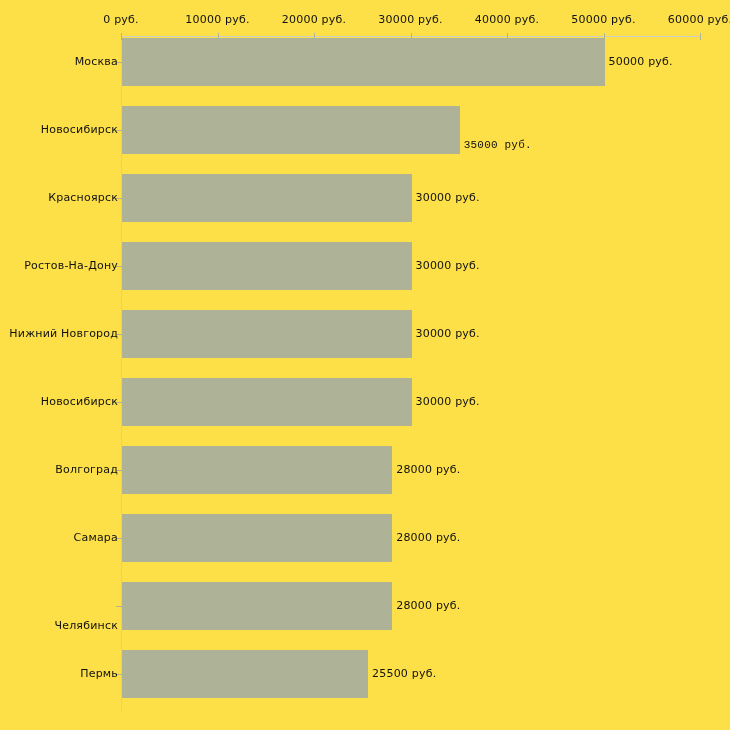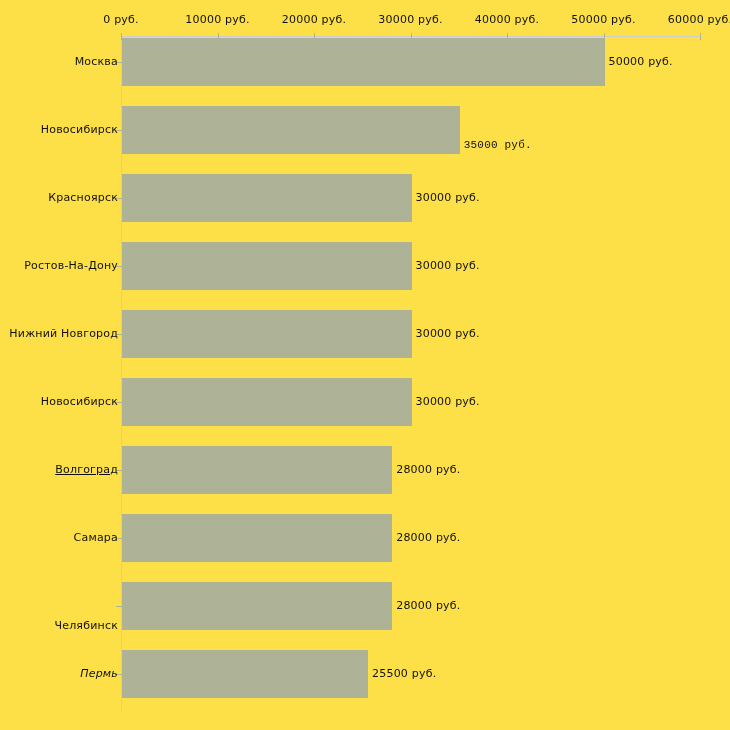--- a/index.html
+++ b/index.html
@@ -135,30 +135,30 @@
       <div class="val-label" style="left: 415.5px; top: 259px;">30000 руб.</div>
       <div class="y-tick" style="top: 334px;"></div>
       <div class="cat-label" style="top: 327px;">Нижний Новгород</div>
       <div class="bar" title="Нижний Новгород: 30000 руб." style="top: 310px; width: 289.5px; background: rgb(174, 179, 151);"></div>
       <div class="val-label" style="left: 415.5px; top: 327px;">30000 руб.</div>
       <div class="y-tick" style="top: 402px;"></div>
       <div class="cat-label" style="top: 395px;">Новосибирск</div>
       <div class="bar" title="Новосибирск: 30000 руб." style="top: 378px; width: 289.5px; background: rgb(174, 179, 151);"></div>
       <div class="val-label" style="left: 415.5px; top: 395px;">30000 руб.</div>
       <div class="y-tick" style="top: 470px;"></div>
-      <div class="cat-label" style="top: 463px; text-decoration: underline;">Волгоград</div>
+      <div class="cat-label" style="top: 463px;">Волгоград</div>
       <div class="bar" title="Волгоград: 28000 руб." style="top: 446px; width: 270.2px; background: rgb(174, 179, 151);"></div>
       <div class="val-label" style="left: 396.2px; top: 463px;">28000 руб.</div>
       <div class="y-tick" style="top: 538px;"></div>
       <div class="cat-label" style="top: 531px;">Самара</div>
       <div class="bar" title="Самара: 28000 руб." style="top: 514px; width: 270.2px; background: rgb(174, 179, 151);"></div>
       <div class="val-label" style="left: 396.2px; top: 531px;">28000 руб.</div>
       <div class="y-tick" style="top: 606px;"></div>
       <div class="cat-label" style="top: 599px; margin-top: 20px;">Челябинск</div>
       <div class="bar" title="Челябинск: 28000 руб." style="top: 582px; width: 270.2px; background: rgb(174, 179, 151);"></div>
       <div class="val-label" style="left: 396.2px; top: 599px;">28000 руб.</div>
       <div class="y-tick" style="top: 674px;"></div>
-      <div class="cat-label" style="top: 667px; font-style: italic;">Пермь</div>
+      <div class="cat-label" style="top: 667px;">Пермь</div>
       <div class="bar" title="Пермь: 25500 руб." style="top: 650px; width: 246.075px; background: rgb(174, 179, 151);"></div>
       <div class="val-label" style="left: 372.075px; top: 667px;">25500 руб.</div>
     </div>
 
 </div>
 
 </body></html>

